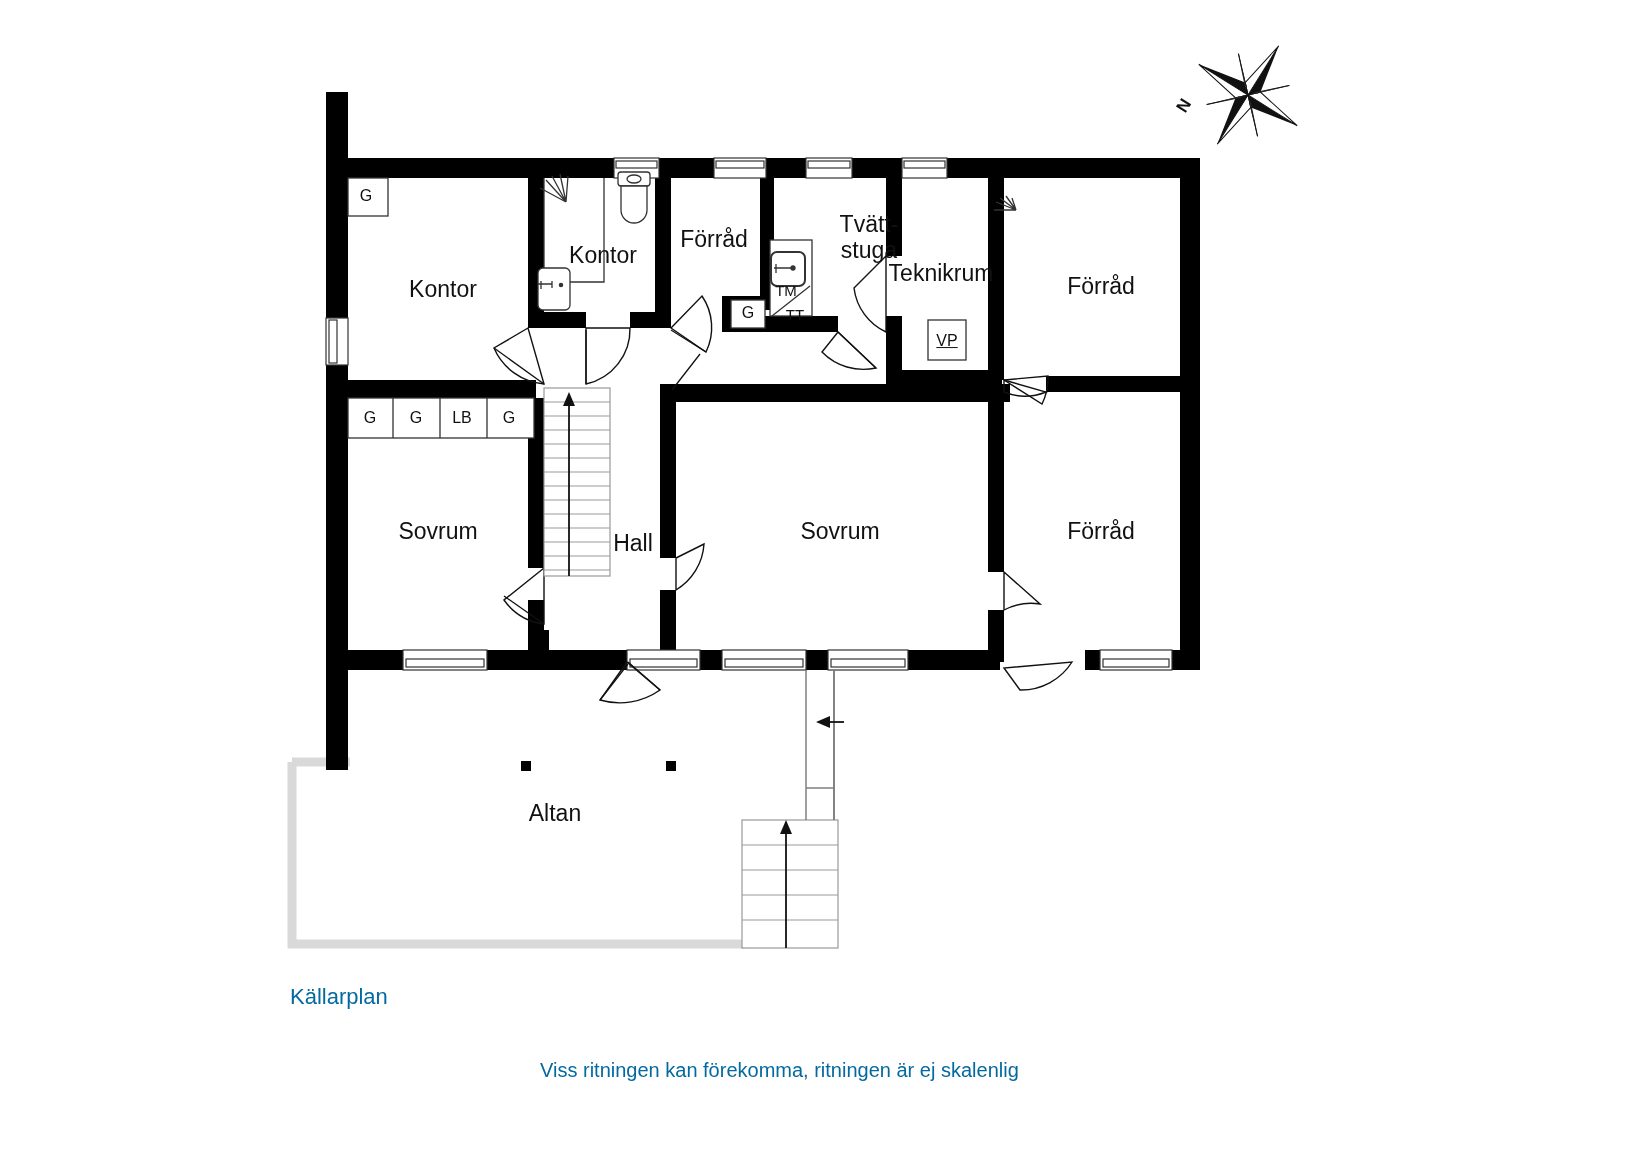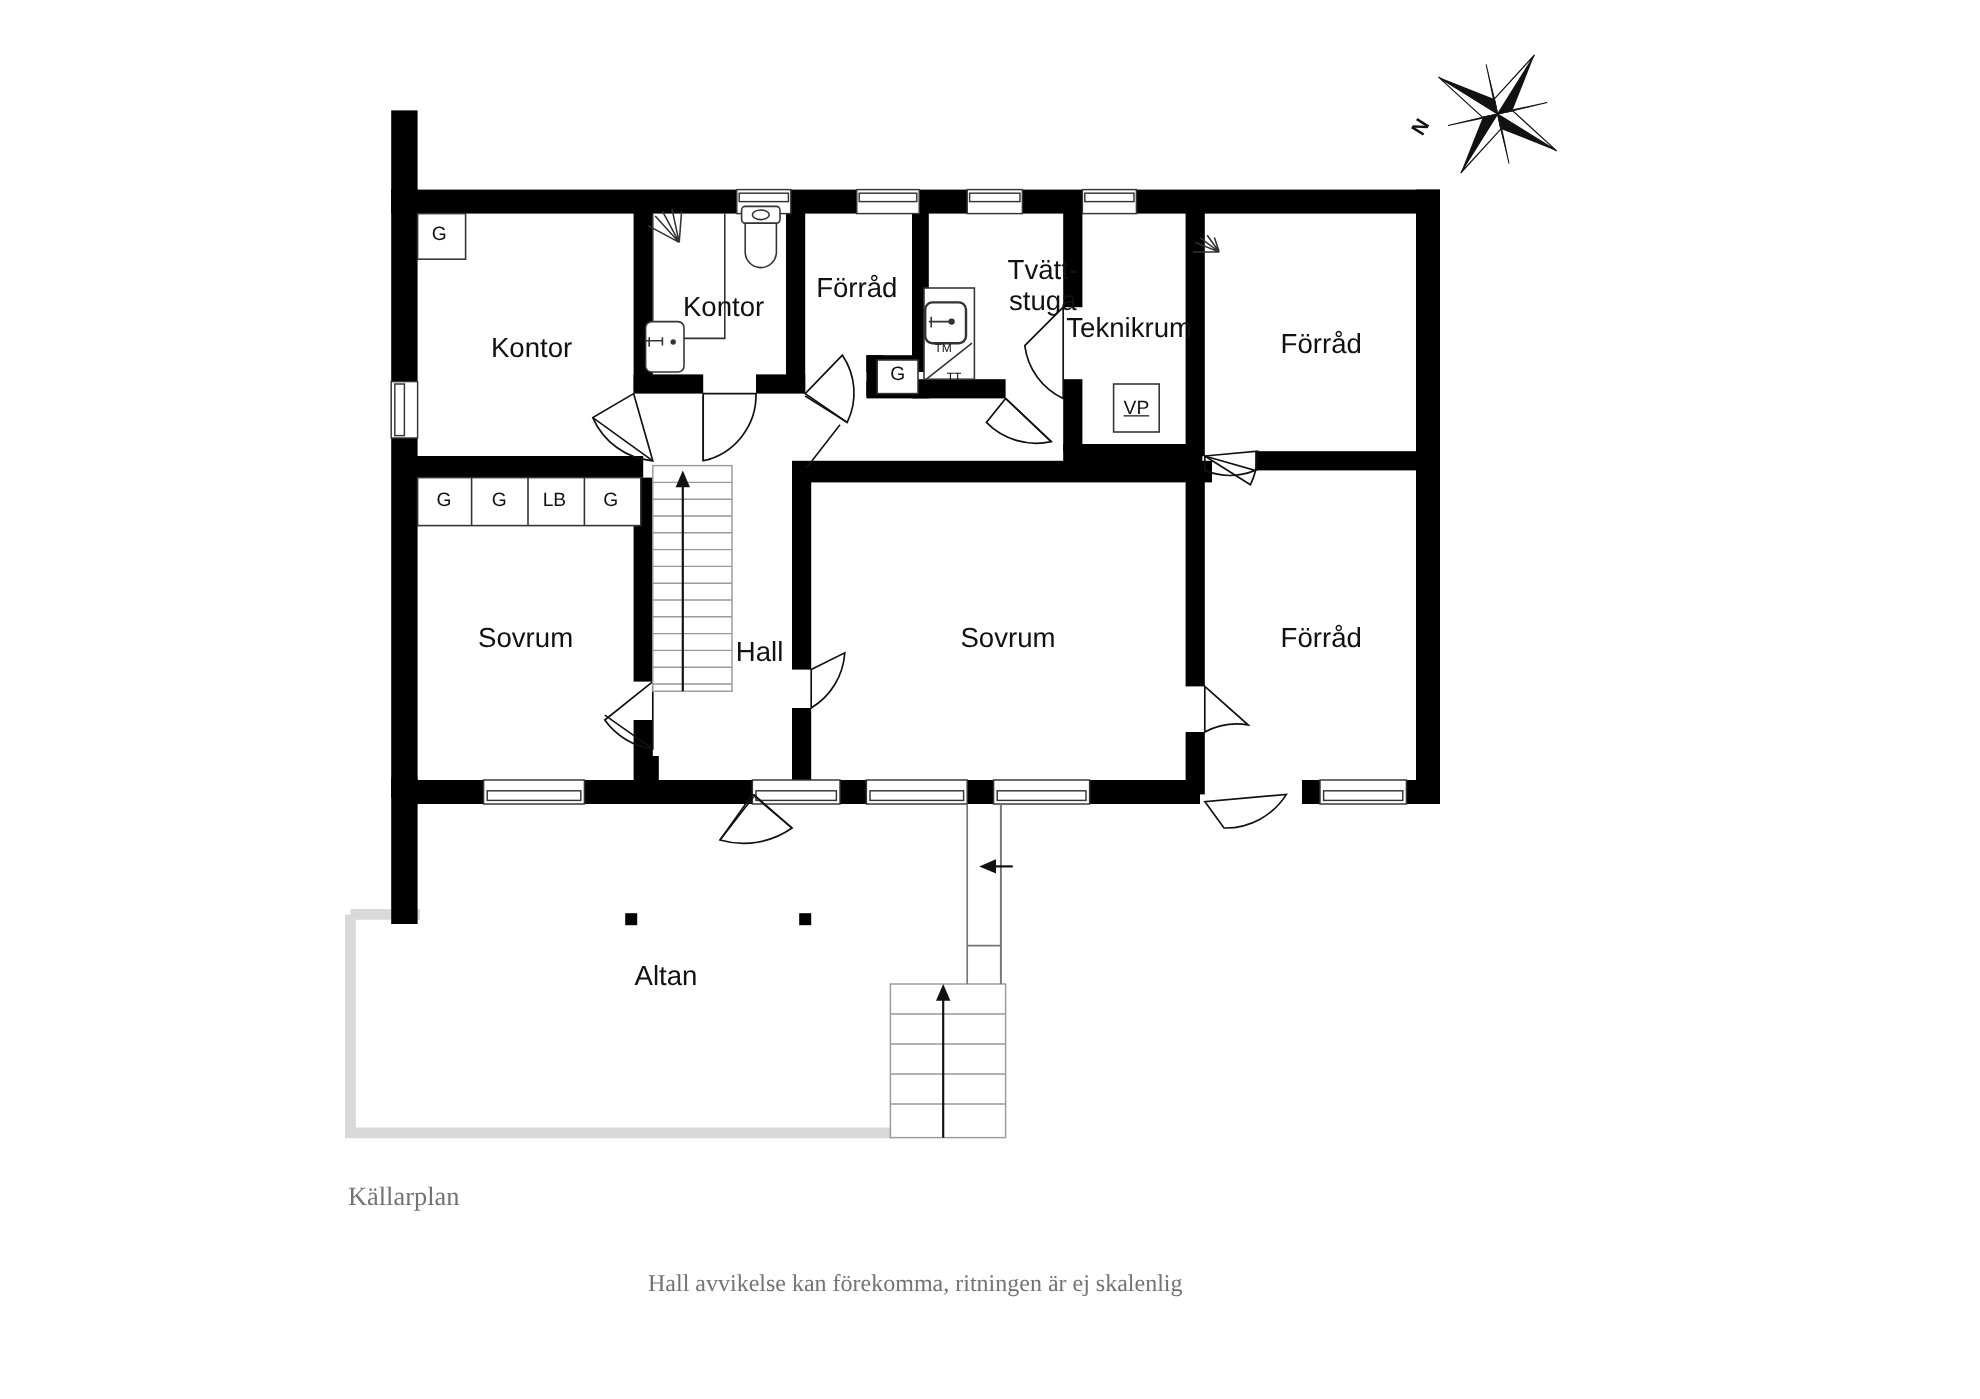--- a/index.html
+++ b/index.html
@@ -33,25 +33,25 @@
     font-family: "Liberation Sans", sans-serif;
     color: #111111;
     text-align: center;
     white-space: pre;
     line-height: 1.12;
     transform: translate(-50%, -50%);
     pointer-events: none;
   }
   .room-label.sz-big { font-size: 23px; }
   .room-label.sz-small { font-size: 16px; }
-  .room-label.sz-tiny { font-size: 10px; }
+  .room-label.sz-tiny { font-size: 15px; }
   .caption {
     position: absolute;
-    font-family: Liberation Serif, serif;
-    color: #737373;
+    font-family: Liberation Sans, sans-serif;
+    color: #0369a1;
     white-space: pre;
   }
   #plan-title { left: 290px; top: 984px; font-size: 22px; }
   #plan-note  { left: 540px; top: 1059px; font-size: 20px; }
   .compass-label {
     position: absolute;
     font-family: "Liberation Sans", sans-serif;
     font-size: 17px;
     font-weight: 700;
     color: #111111;
@@ -331,15 +331,15 @@
   <div class="room-label sz-small" style="left:462px; top:418px;">LB</div>
   <div class="room-label sz-small" style="left:509px; top:418px;">G</div>
   <div class="room-label sz-small" style="left:748px; top:313px;">G</div>
   <div class="room-label sz-tiny" style="left:786px; top:291px;">TM</div>
   <div class="room-label sz-tiny" style="left:795px; top:315px;">TT</div>
   <div class="room-label sz-small" style="left:947px; top:341px;text-decoration:underline;">VP</div>
 
   <div class="compass-label" style="left:1178px; top:96px;">N</div>
 
   <div class="caption" id="plan-title">Källarplan</div>
-  <div class="caption" id="plan-note">Hall avvikelse kan förekomma, ritningen är ej skalenlig</div>
+  <div class="caption" id="plan-note">Viss ritningen kan förekomma, ritningen är ej skalenlig</div>
 
 </div>
 
 </body></html>

